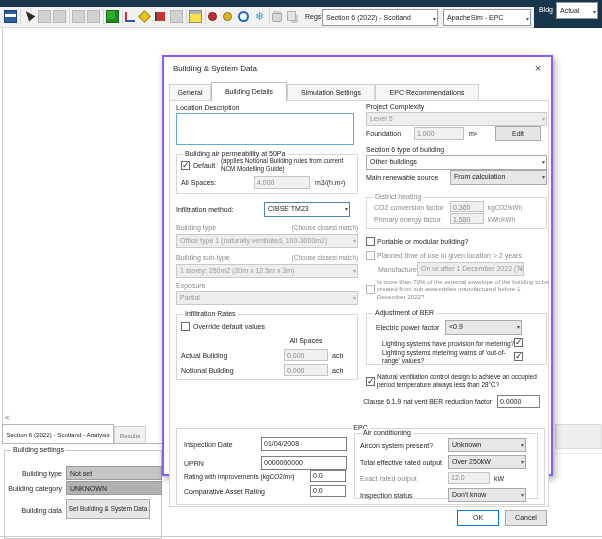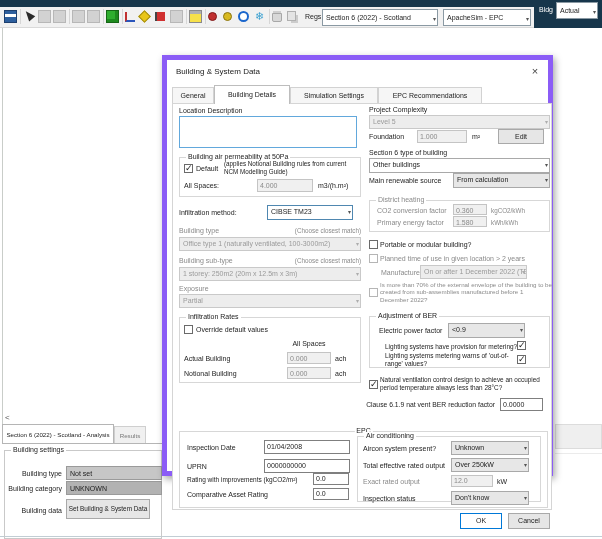--- a/index.html
+++ b/index.html
@@ -47,21 +47,21 @@
   .arr::before { content:"▾"; }
   .combo.dis .arr { color:#adadad; }
   .cb { position:absolute; width:9px; height:9px; background:#fff; border:1px solid #6a6a6a; }
   .cb.dis { border-color:#b5b5b5; }
   .cb.checked::before { content:"✓"; position:absolute; left:0px; top:-2px; font-size:9px; color:#222; }
   .grp { position:absolute; border:1px solid #d7d7d7; }
   .grpt { position:absolute; top:-5px; left:6px; background:#fff; padding:0 2px; font-size:7px; white-space:nowrap; }
   .grpt.g { color:#8a8a8a; }
   .btn { position:absolute; background:#e6e6e6; border:1px solid #a9a9a9; font-size:7px; text-align:center; }
   
-  .dialog { position:absolute; left:162px; top:55px; width:391px; height:421px; background:#fff; border:5px solid #8b5cf6; box-shadow:2px 3px 7px rgba(0,0,0,0.35); }
+  .dialog { position:absolute; left:162px; top:55px; width:391px; height:421px; background:#fff; border:2px solid #8b5cf6; box-shadow:2px 3px 7px rgba(0,0,0,0.35); }
   .dlg-title { position:absolute; left:9px; top:7px; font-size:8px; color:#222; }
   .dlg-close { position:absolute; right:5px; top:4px; width:16px; height:16px; font-size:11px; line-height:15px; text-align:center; color:#444; }
   .tab { position:absolute; font-size:7px; text-align:center; background:#f6f6f6; border:1px solid #d2d2d2; border-bottom:none; line-height:16px; overflow:hidden; white-space:nowrap; }
   .tab.sel { background:#fff; border-color:#bdbdbd; z-index:3; line-height:18px; }
   .tabpage { position:absolute; left:5px; top:43px; width:380px; height:407px; border:1px solid #d5d5d5; background:#fff; }
   
   .bptab { position:absolute; font-size:6.2px; overflow:hidden; white-space:nowrap; text-align:center; }
   .bpfield { position:absolute; font-size:7px; line-height:13px; padding:0 3px; overflow:hidden; white-space:nowrap; }
 </style>
 </head>

